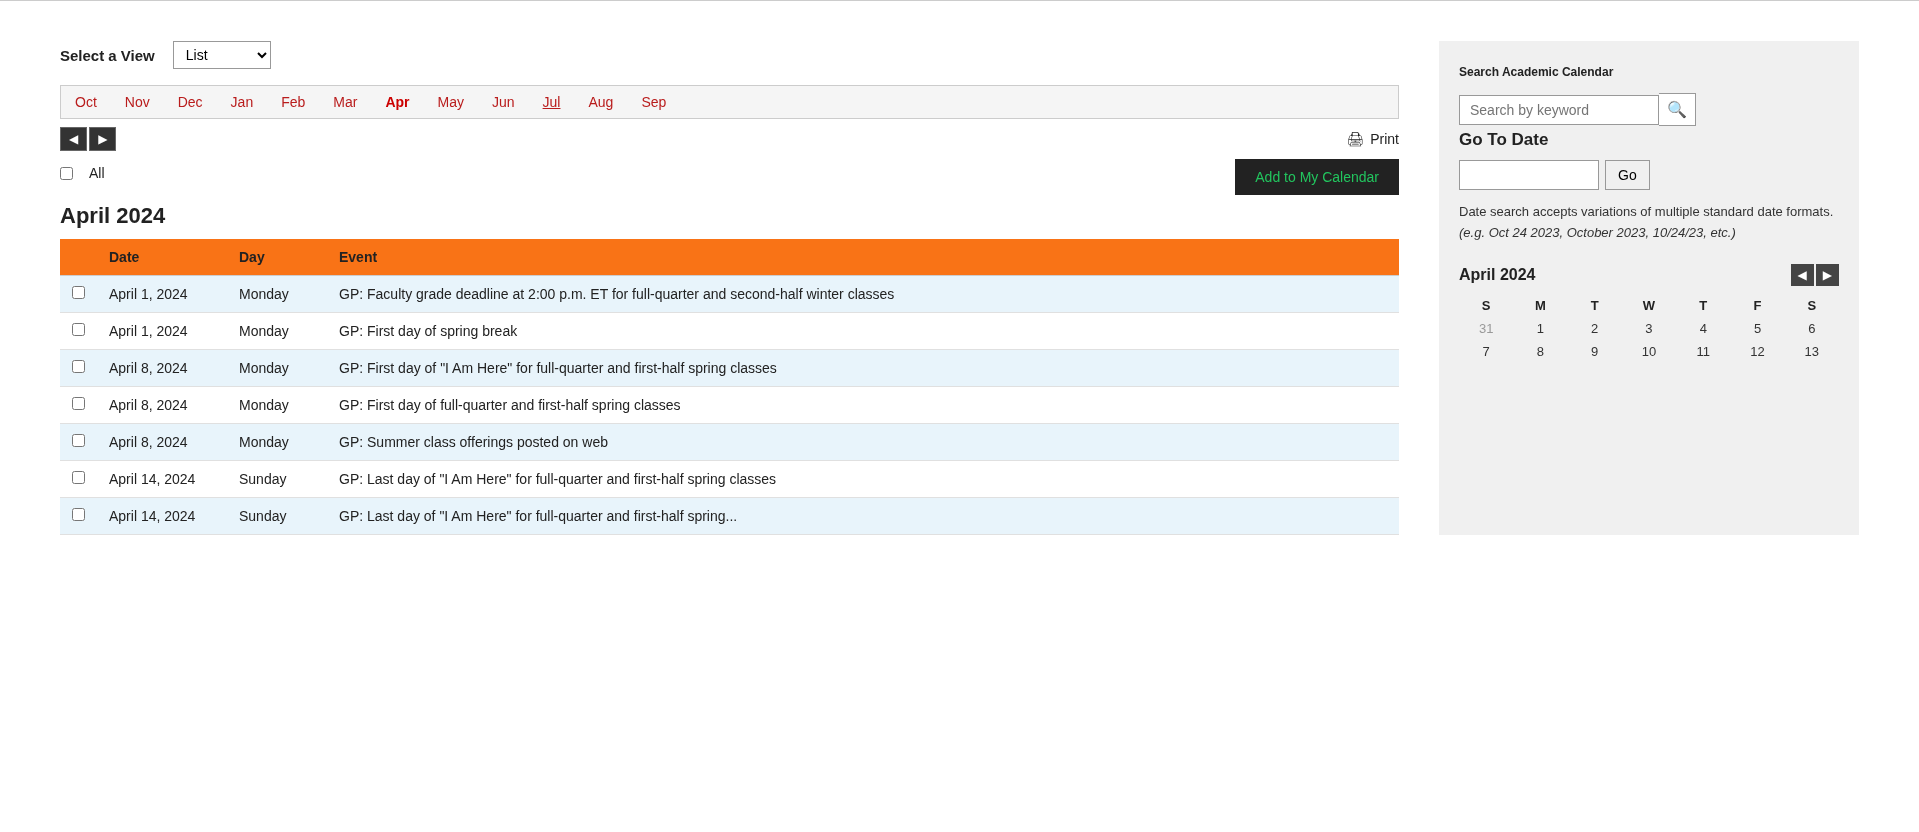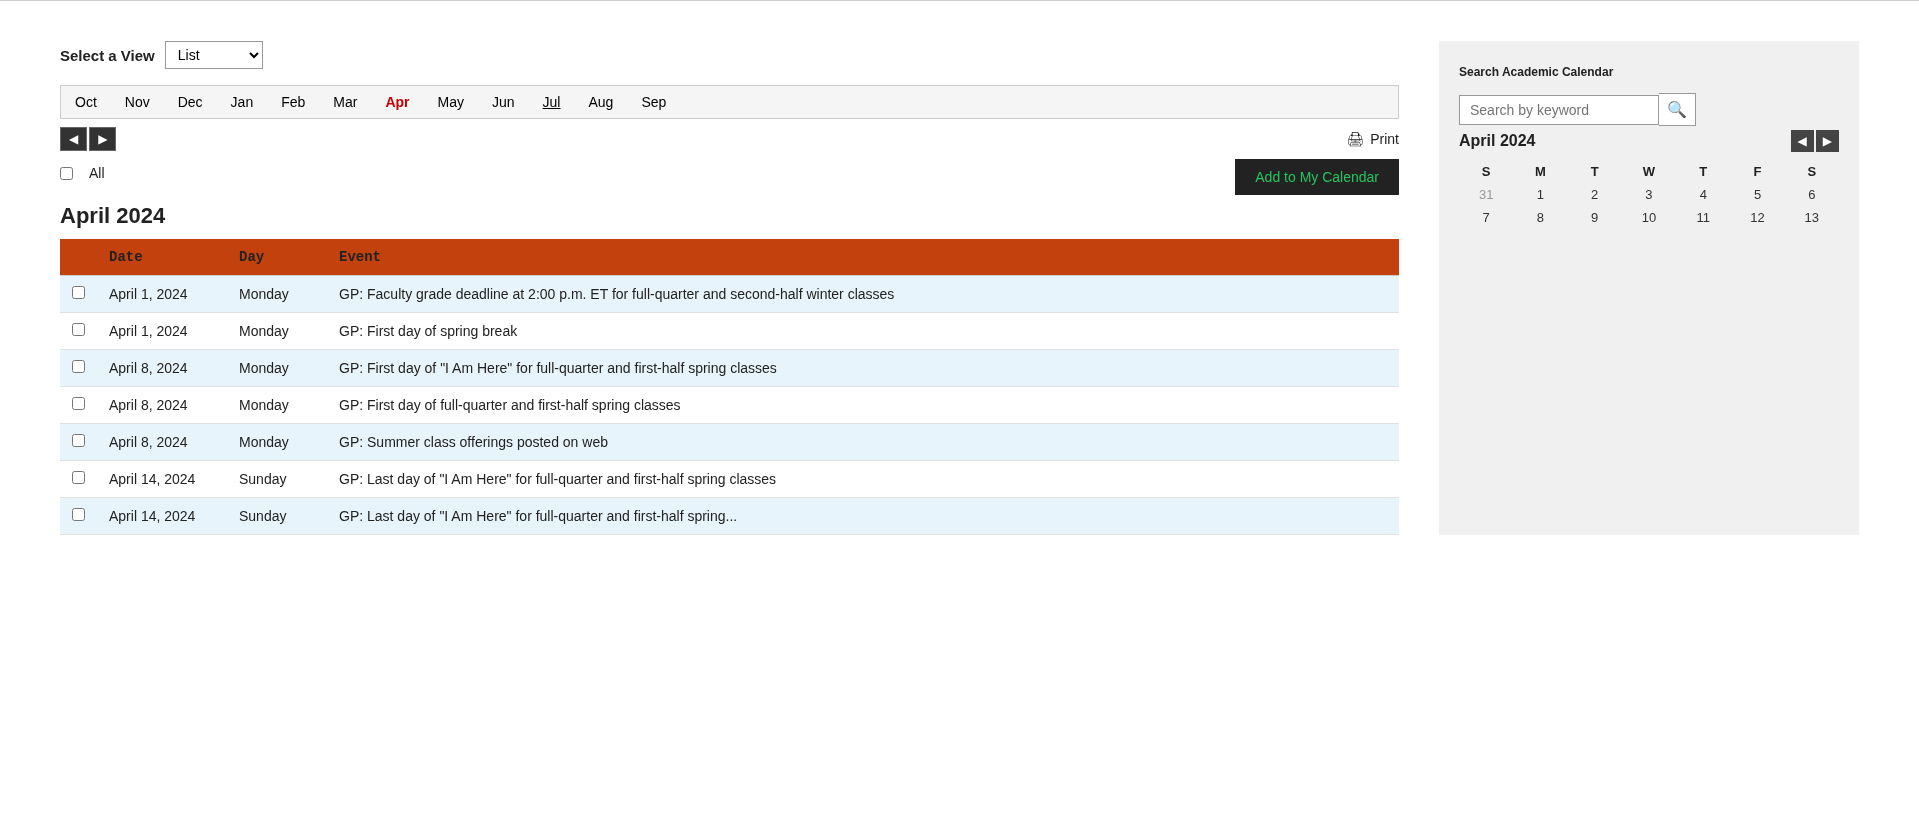--- a/index.html
+++ b/index.html
@@ -6,45 +6,45 @@
     body { font-family: Arial, sans-serif; font-size: 14px; color: #222; background: #fff; }
 
     .top-border { border-top: 1px solid #ccc; margin-bottom: 20px; }
 
     .main-container { display: flex; padding: 20px 60px; gap: 40px; }
 
     .left-panel { flex: 1; min-width: 0; }
     .right-panel { width: 420px; flex-shrink: 0; background: #f0f0f0; padding: 24px 20px; }
 
     
-    .select-view-row { display: flex; align-items: center; gap: 10px; margin-bottom: 16px; }
+    .select-view-row { display: flex; align-items: center; gap: 18px; margin-bottom: 16px; }
     .select-view-label { font-weight: bold; font-size: 15px; }
     .select-view-row select { padding: 4px 8px; font-size: 14px; border: 1px solid #999; background: #fff; }
 
     
     .month-nav { display: flex; align-items: center; border: 1px solid #ccc; background: #f5f5f5; margin-bottom: 0; }
-    .month-nav-item { padding: 8px 14px; cursor: pointer; font-size: 14px; color: #000000; text-decoration: none; border: none; background: none; }
+    .month-nav-item { padding: 8px 14px; cursor: pointer; font-size: 14px; color: #b91c1c; text-decoration: none; border: none; background: none; }
     .month-nav-item.active { color: #c00; font-weight: bold; }
     .nav-arrows { display: flex; align-items: center; gap: 0; position: relative; }
     .arrow-btn { border: 1px solid #666; background: #333; color: #fff; padding: 4px 8px; cursor: pointer; font-size: 12px; }
     .arrow-btn:first-child { margin-right: 2px; }
     .print-btn { display: flex; align-items: center; gap: 6px; font-size: 14px; cursor: pointer; color: #222; background: none; border: none; }
 
     
     .all-row { display: flex; align-items: center; gap: 16px; margin-bottom: 8px; }
     .all-row label { font-size: 14px; }
 
     .add-cal-btn { background: #222; color: #22c55e; border: none; padding: 10px 20px; font-size: 14px; cursor: pointer; float: right; }
 
     
     .section-heading { font-size: 22px; font-weight: bold; clear: both; margin-bottom: 10px; }
 
     
     .events-table { width: 100%; border-collapse: collapse; }
-    .events-table thead tr { background: #c2410c; font-family: Liberation Mono, monospace; }
+    .events-table thead tr { background: #f97316; }
     .events-table thead th { padding: 10px 12px; text-align: left; font-weight: bold; font-size: 14px; border-bottom: 1px solid #ccc; }
     .events-table tbody tr { border-bottom: 1px solid #e0e0e0; }
     .events-table tbody tr:nth-child(odd) { background: #e8f4fb; }
     .events-table tbody tr:nth-child(even) { background: #fff; }
     .events-table td { padding: 10px 12px; vertical-align: top; font-size: 14px; }
     .events-table td.checkbox-col { width: 30px; }
     .events-table td.date-col { width: 130px; white-space: nowrap; }
     .events-table td.day-col { width: 100px; }
     .events-table td.event-col { }
 
@@ -216,20 +216,31 @@
     <div>
       <div class="search-title">Search Academic Calendar</div>
       <div class="search-row">
         <input class="search-input" type="text" placeholder="Search by keyword" style="">
         <button class="search-btn">
           <span>🔍</span>
         </button>
       </div>
     </div>
 
+    <div>
+      <div class="goto-title">Go To Date</div>
+      <div class="goto-row">
+        <input class="goto-input" type="text" style="">
+        <button class="goto-btn">Go</button>
+      </div>
+      <div class="date-info">
+        <span>Date search accepts variations of multiple standard date formats.</span><br>
+        <em>(<em>e.g. Oct 24 2023, October 2023, 10/24/23, <em>etc.</em></em>)</em>
+      </div>
+    </div>
 
 
     <div class="mini-cal">
       <div class="mini-cal-header">
         <div class="mini-cal-title">April 2024</div>
         <div class="mini-cal-nav">
           <button class="mini-cal-nav-btn">◀</button>
           <button class="mini-cal-nav-btn">▶</button>
         </div>
       </div>

